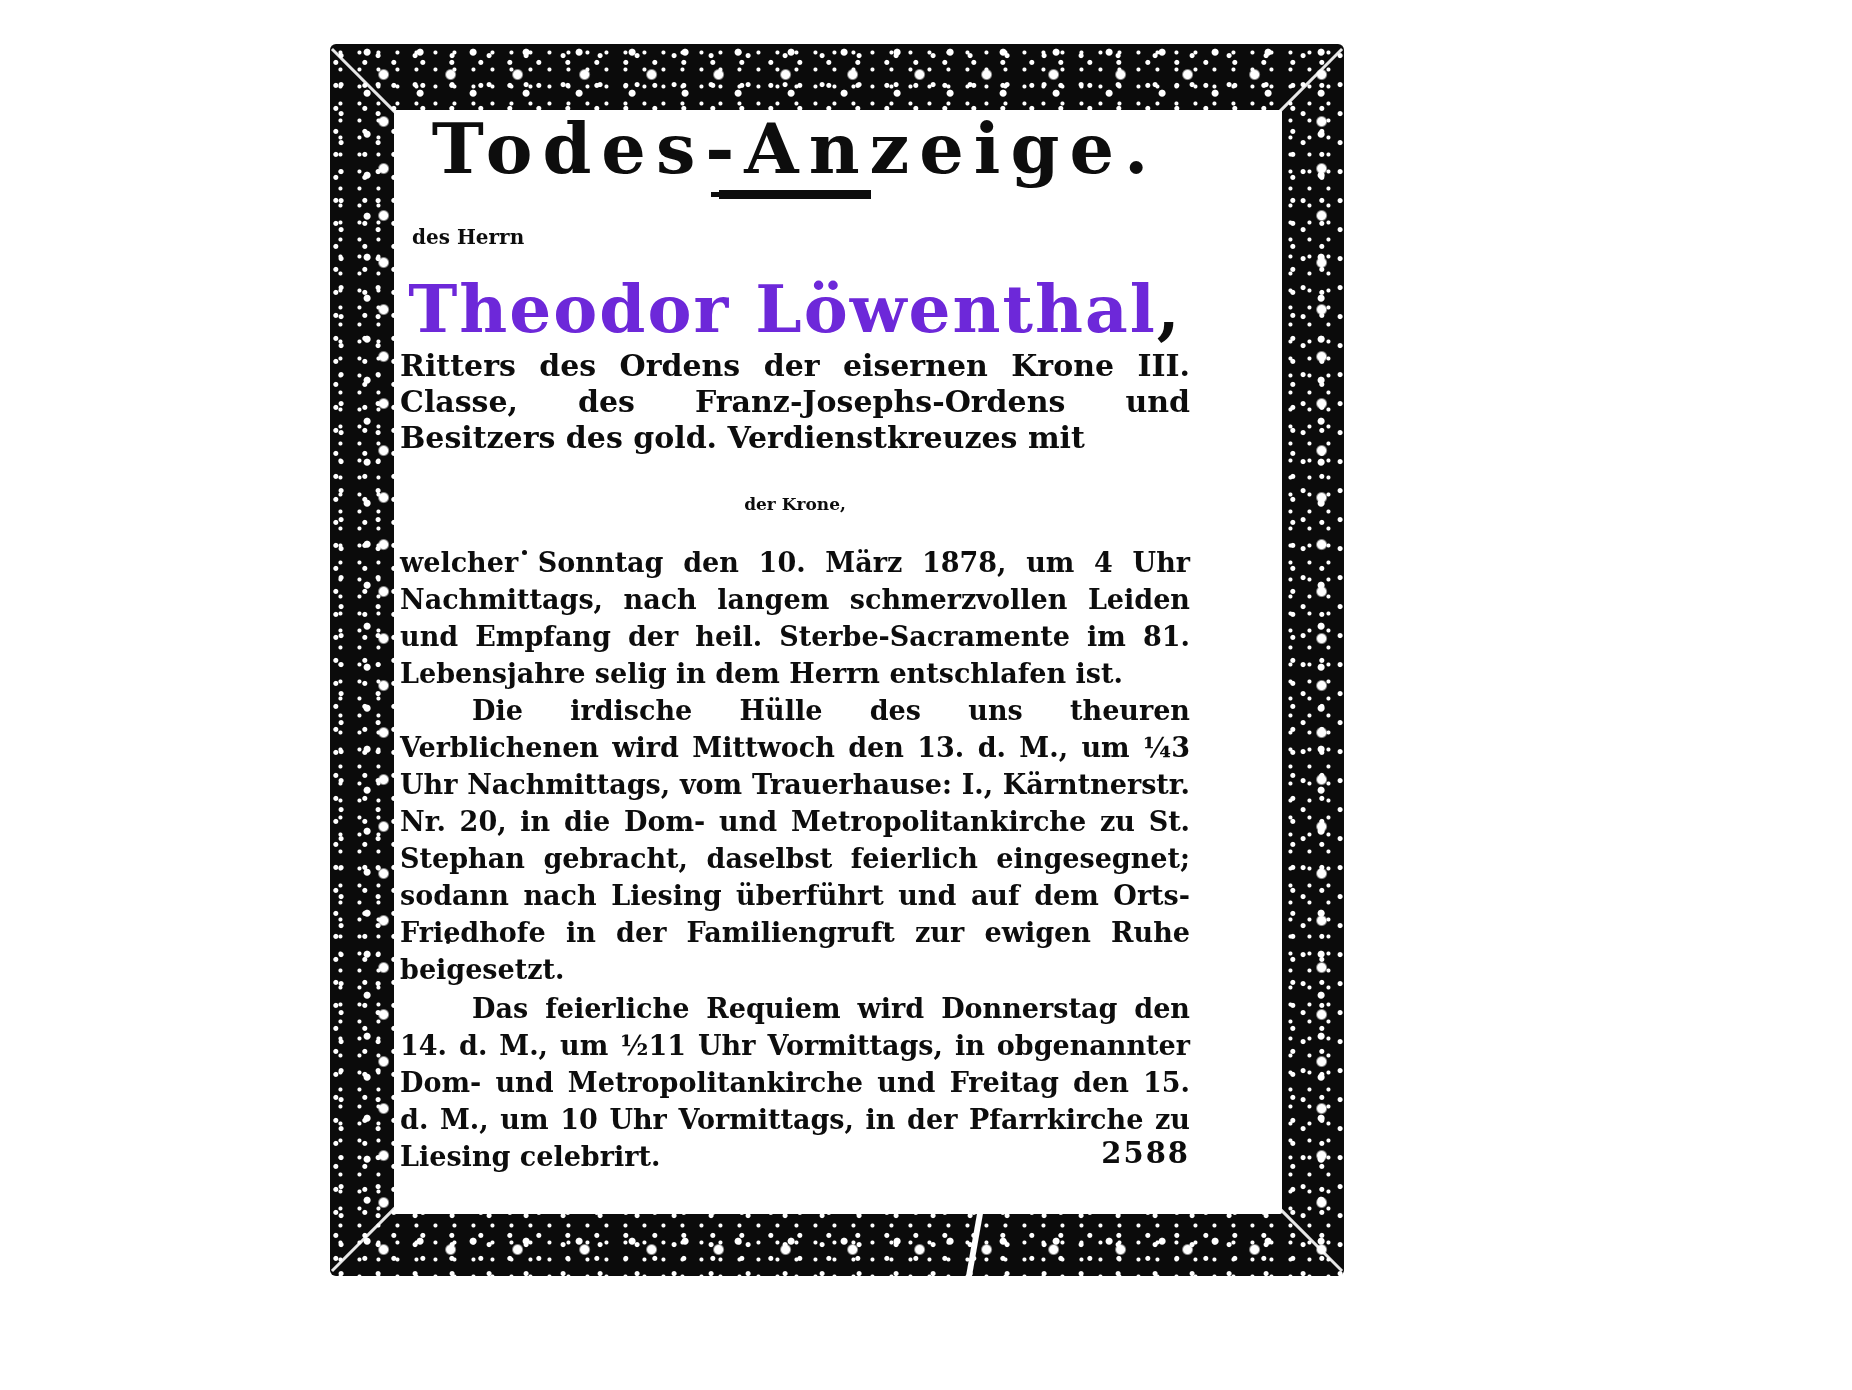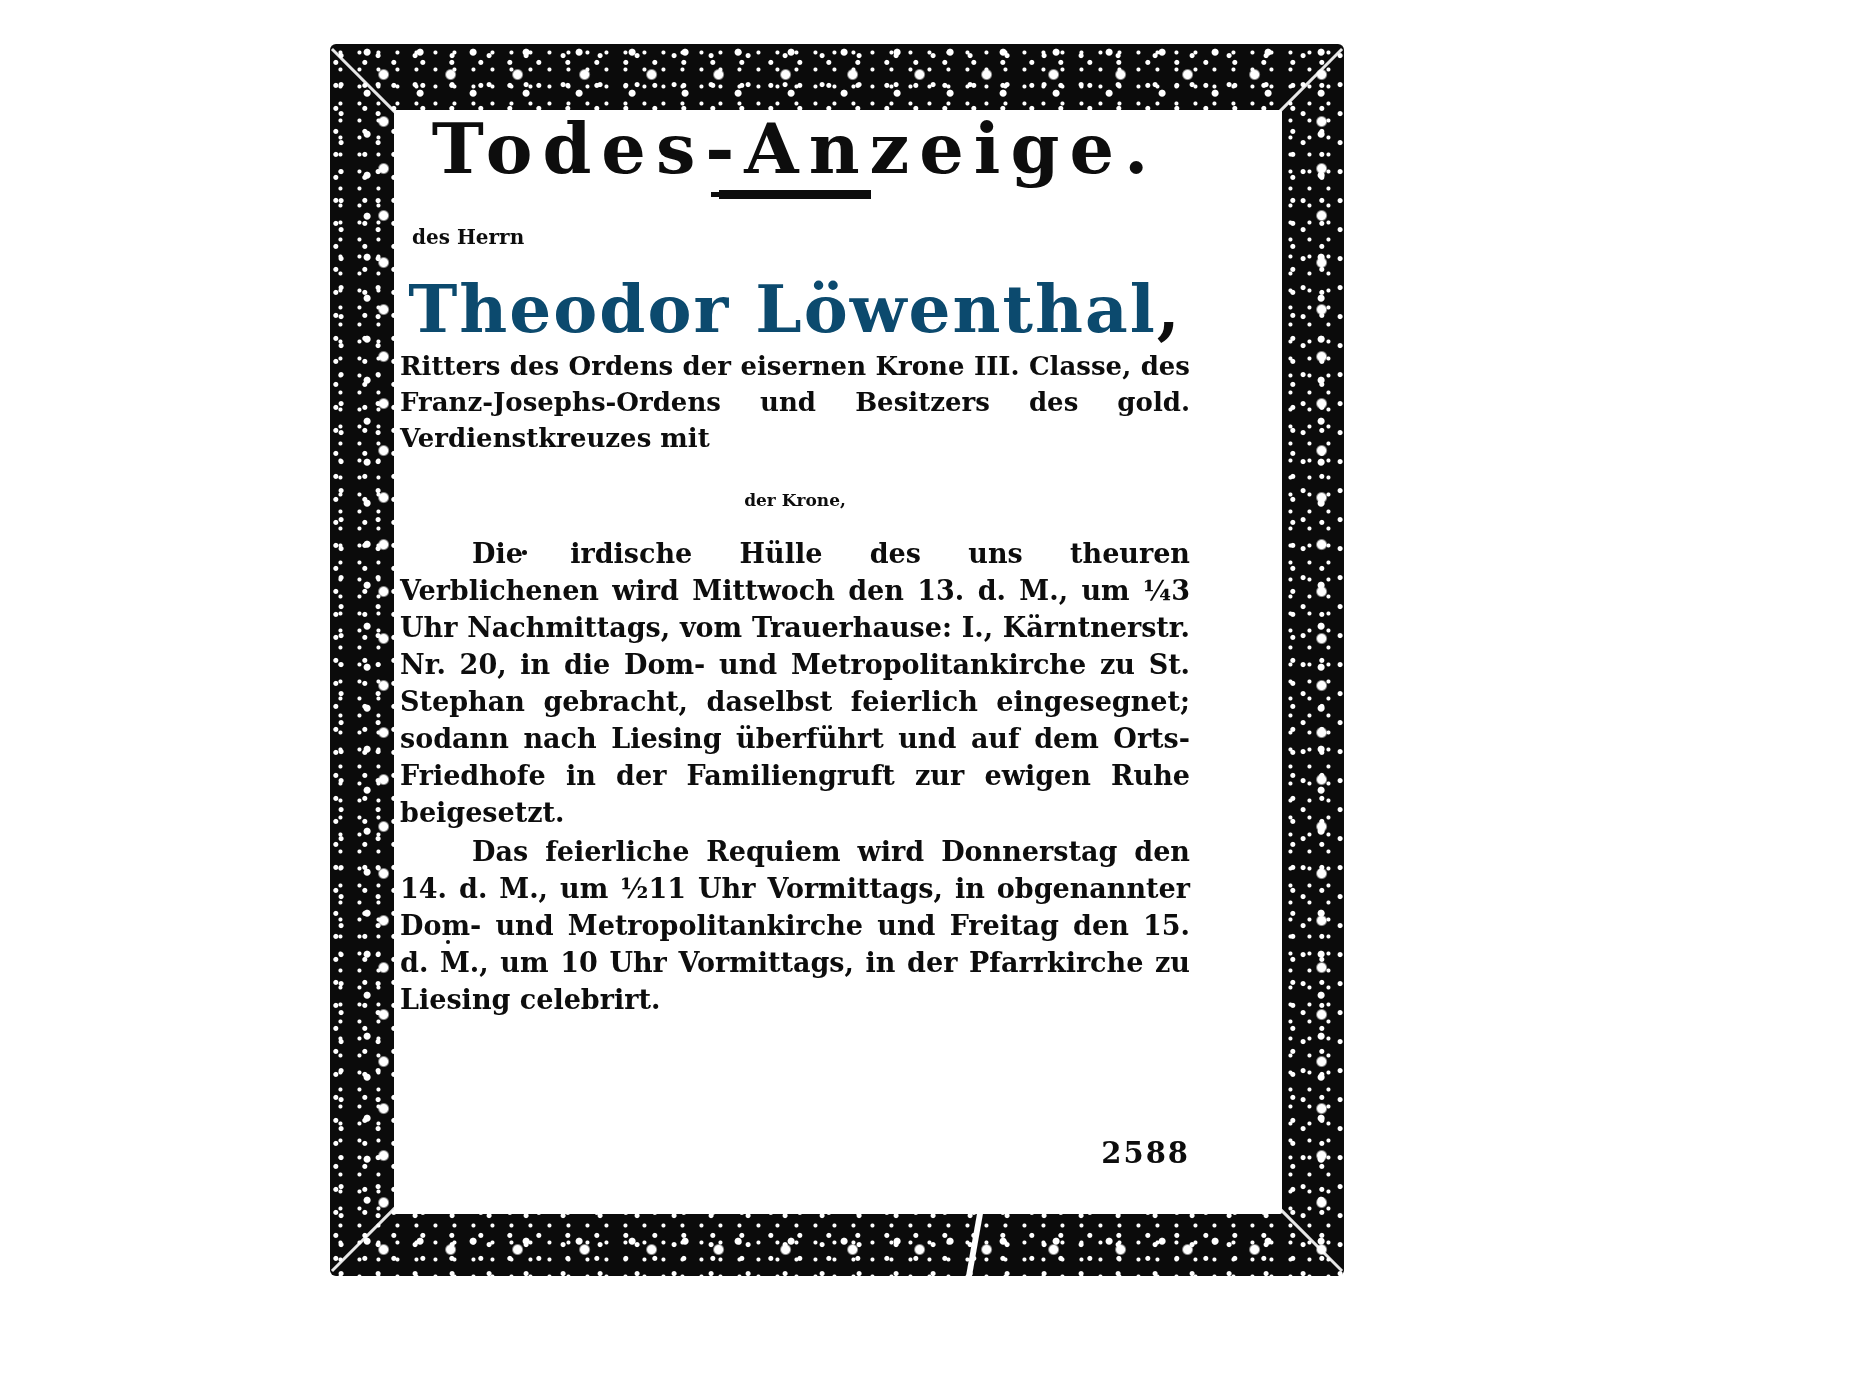--- a/index.html
+++ b/index.html
@@ -76,21 +76,21 @@
   .deceased {
     margin:14px 0 6px 0;
     text-align:center;
     font-size:66px; line-height:1.0;
     font-weight:bold;
     letter-spacing:2px;
     white-space:nowrap;
   }
   .deceased .red { }
 
-  .honors { font-size:26px; line-height:36px; text-align:justify; margin-top:4px; }
+  .honors { font-size:30px; line-height:36px; text-align:justify; margin-top:4px; }
   .honors-tail { text-align:center; font-size:17px; line-height:36px; }
 
   .block-gap { margin-top:22px; }
 
   .print-number {
     position:absolute;
     right:92px; bottom:44px;
     font-size:29px; font-weight:bold;
     letter-spacing:2px;
   }
@@ -109,26 +109,27 @@
 
   <div class="paper">
     <div class="content">
 
       <h1 class="title">Todes-Anzeige.</h1>
       <div class="title-underline"></div>
 
       <p class="intro-tail">des Herrn</p>
 
       <div class="deceased">
-        <span class="red" id="deceased-name" style="color: #0c4a6e;">Theodor Löwenthal</span><span>,</span>
+        <span class="red" id="deceased-name" style="color: #6d28d9;">Theodor Löwenthal</span><span>,</span>
       </div>
 
       <p class="honors">Ritters des Ordens der eisernen Krone III. Classe, des Franz-Josephs-Ordens und Besitzers des gold. Verdienstkreuzes mit</p>
       <p class="honors-tail">der Krone,</p>
 
+      <p class="para block-gap">welcher Sonntag den 10. März 1878, um 4 Uhr Nachmittags, nach langem schmerzvollen Leiden und Empfang der heil. Sterbe-Sacramente im 81. Lebensjahre selig in dem Herrn entschlafen ist.</p>
 
       <p class="para indent" style="margin-top:0">Die irdische Hülle des uns theuren Verblichenen wird Mittwoch den 13. d. M., um ¼3 Uhr Nachmittags, vom Trauerhause: I., Kärntnerstr. Nr. 20, in die Dom- und Metropolitankirche zu St. Stephan gebracht, daselbst feierlich eingesegnet; sodann nach Liesing überführt und auf dem Orts-Friedhofe in der Familiengruft zur ewigen Ruhe beigesetzt.</p>
 
       <p class="para indent" style="margin-top:2px">Das feierliche Requiem wird Donnerstag den 14. d. M., um ½11 Uhr Vormittags, in obgenannter Dom- und Metropolitankirche und Freitag den 15. d. M., um 10 Uhr Vormittags, in der Pfarrkirche zu Liesing celebrirt.</p>
 
     </div>
 
     <div class="print-number">2588</div>
 
     <div class="fleck" style="left:128px; top:440px; width:5px; height:5px;"></div>

